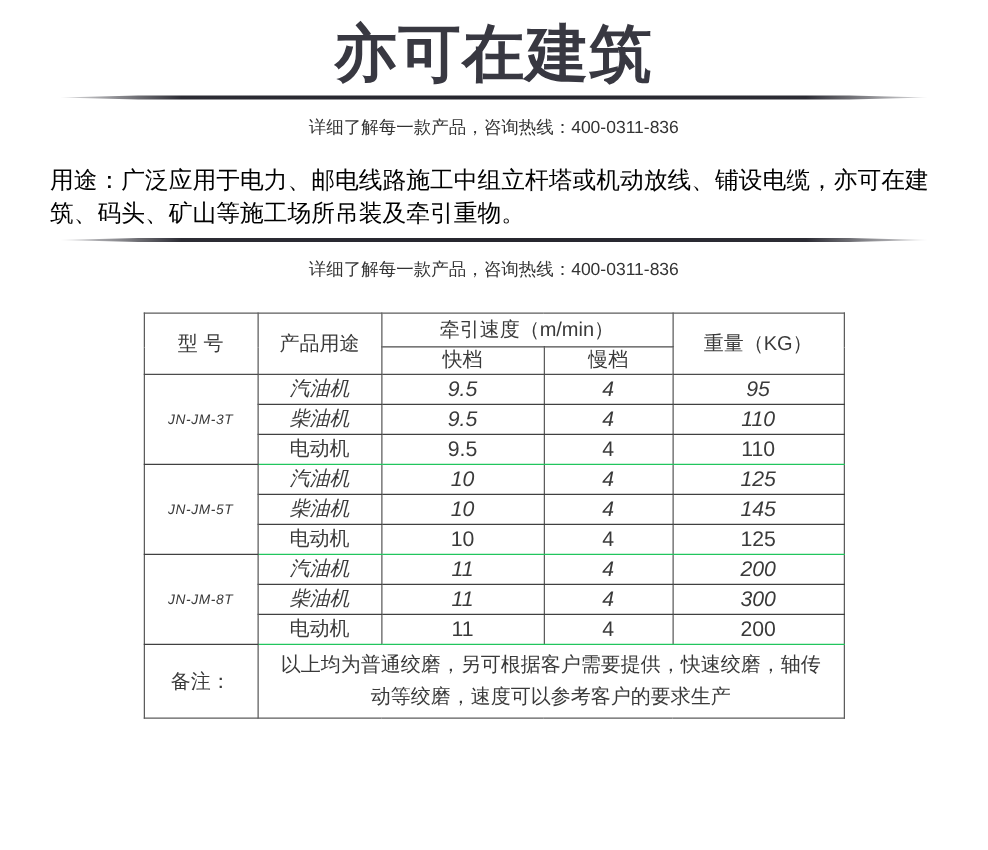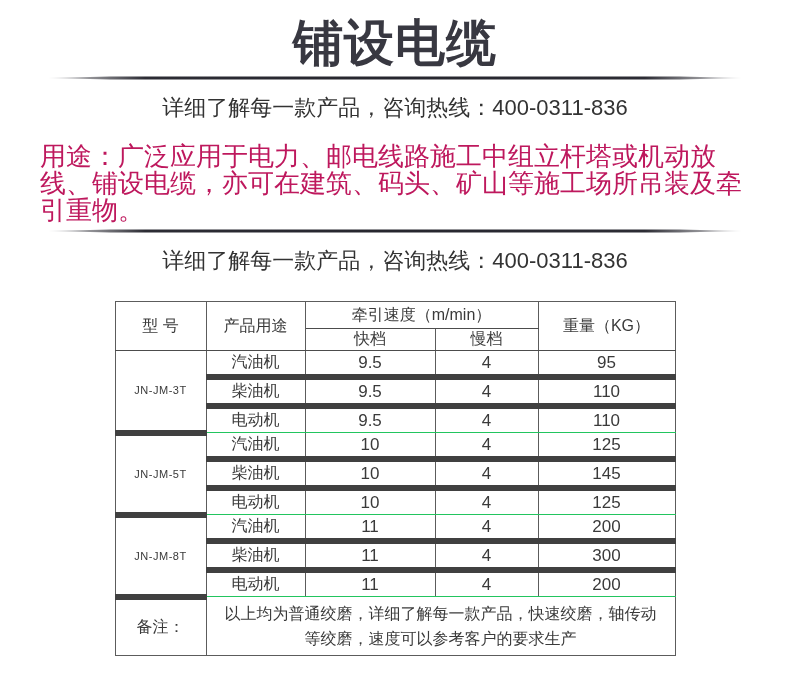--- a/index.html
+++ b/index.html
@@ -38,28 +38,28 @@
       rgba(60,60,70,0.15) 0%,
       #2c2c34 14%,
       #26262e 50%,
       #2c2c34 86%,
       rgba(60,60,70,0.15) 100%);
     clip-path: polygon(0 50%, 9% 12%, 91% 12%, 100% 50%, 91% 88%, 9% 88%);
   }
   .subtitle {
     margin: 13px 0 0 0;
     text-align: center;
-    font-size: 22px;
+    font-size: 14px;
     color: #333333;
   }
   .usage-body {
     margin: 20px 40px 0 40px;
-    font-size: 26px;
+    font-size: 19px;
     line-height: 27px;
-    color: #be185d;
+    color: #000000;
     text-align: left;
   }
   table.spec-table {
     border-collapse: collapse;
     table-layout: fixed;
     width: 560px;
     margin: 25px auto 12px auto;
     border: 1px solid #4c4c4c;
   }
   .spec-table th, .spec-table td {
@@ -70,21 +70,22 @@
     font-size: 16px;
     color: #3a3a3a;
     padding: 0;
     overflow: hidden;
   }
   .spec-table thead tr.hrow1 th { height: 26px; }
   .spec-table thead tr.hrow2 th { height: 20px; }
   .spec-table thead th { border-bottom-color: #4c4c4c; }
   .spec-table tbody td { height: 23px; }
   .spec-table tbody tr.r1 td, .spec-table tbody tr.r2 td {
-    border-bottom: 6px solid #404040;
+    border-bottom: 1px solid #404040;
+    font-style: italic;
   }
   .spec-table tbody tr.r3 td {
     border-bottom: 1px solid #22c55e;
   }
   .spec-table td.model-cell {
     border-bottom: 1px solid #4c4c4c;
     font-size: 11px;
     letter-spacing: 0.5px;
   }
   .spec-table .num-cell { font-size: 17px; }
@@ -94,21 +95,21 @@
     line-height: 25px;
     padding: 2px 18px;
   }
 </style>
 </head>
 <body>
 
 <div class="page">
 
   <section>
-    <h1 class="big-title">铺设电缆</h1>
+    <h1 class="big-title">亦可在建筑</h1>
     <div class="divider"></div>
     <p class="subtitle">详细了解每一款产品，咨询热线：400-0311-836</p>
     <p class="usage-body">用途：广泛应用于电力、邮电线路施工中组立杆塔或机动放线、铺设电缆，亦可在建筑、码头、矿山等施工场所吊装及牵引重物。</p>
   </section>
 
   <section>
     <div class="divider"></div>
     <p class="subtitle">详细了解每一款产品，咨询热线：400-0311-836</p>
 
     <table class="spec-table">
@@ -189,19 +190,19 @@
         <tr class="r3">
           <td>电动机</td>
           <td class="num-cell">11</td>
           <td class="num-cell">4</td>
           <td class="num-cell">200</td>
         </tr>
       </tbody>
       <tfoot>
         <tr>
           <td>备注：</td>
-          <td colspan="4" class="remark-text">以上均为普通绞磨，详细了解每一款产品，快速绞磨，轴传动等绞磨，速度可以参考客户的要求生产</td>
+          <td colspan="4" class="remark-text">以上均为普通绞磨，另可根据客户需要提供，快速绞磨，轴传动等绞磨，速度可以参考客户的要求生产</td>
         </tr>
       </tfoot>
     </table>
   </section>
 
 </div>
 
 </body></html>

